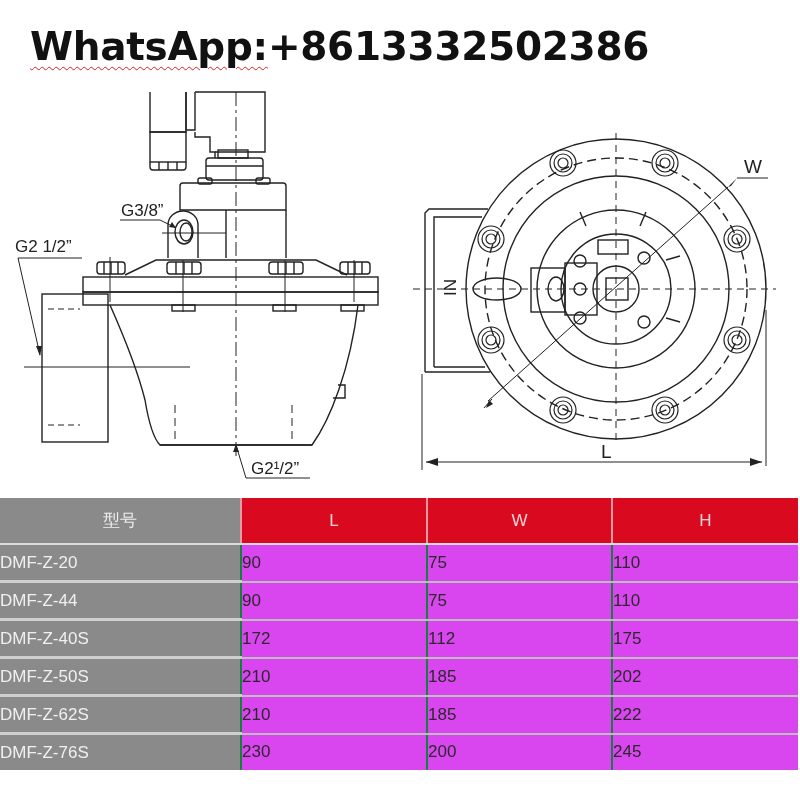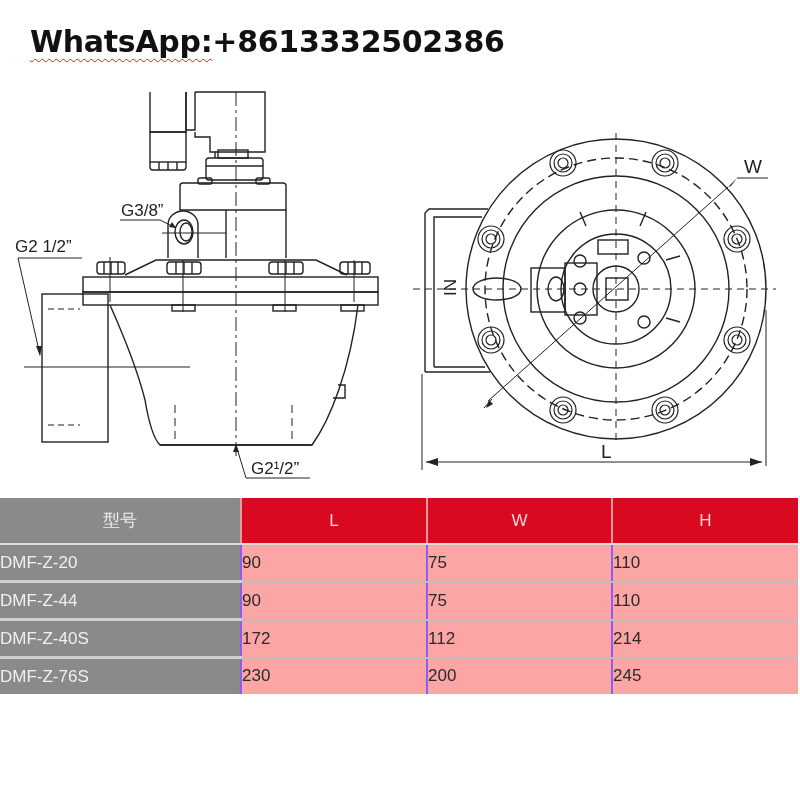--- a/index.html
+++ b/index.html
@@ -2,21 +2,21 @@
 <html><head>
 <meta charset="utf-8">
 <style>
   html, body { margin: 0; padding: 0; }
   body {
     width: 800px; height: 800px; background: #ffffff; position: relative; overflow: hidden;
     font-family: "Liberation Sans", sans-serif;
   }
   .contact {
     position: absolute; left: 30px; top: 24px;
-    font-family: "DejaVu Sans", sans-serif; font-weight: bold; font-size: 30px; color: #111;
+    font-family: "DejaVu Sans", sans-serif; font-weight: bold; font-size: 39px; color: #111;
     letter-spacing: -0.3px;
   }
   .contact .label {
     text-decoration: underline wavy #e02020; text-decoration-thickness: 1px; text-underline-offset: 6px;
   }
   .drawing { position: absolute; left: 0; top: 80px; width: 800px; height: 410px; }
   .drawing svg { width: 800px; height: 410px; display: block; }
   .dim-text { font-family: "Liberation Sans", sans-serif; font-size: 17px; fill: #222; }
   table.spec {
     position: absolute; left: 0; top: 498px; width: 798px;
@@ -25,22 +25,22 @@
   table.spec th, table.spec td {
     font-family: "Liberation Sans", sans-serif; font-weight: normal;
     padding: 0; font-size: 17px;
   }
   table.spec th {
     height: 45px; background: #d9091f; color: #f4d4d4;
     border-left: 2px solid #e99aa3; border-bottom: 2px solid #dcdcdc;
   }
   table.spec th.model-head { background: #8a8a8a; color: #eeeeee; border-left: none; }
   table.spec td {
-    height: 35px; background: #fca5a5; color: #2a2a2a;
-    border-left: 2px solid #8b5cf6; border-bottom: 2px solid #bdbdbd;
+    height: 35px; background: #d946ef; color: #2a2a2a;
+    border-left: 2px solid #15803d; border-bottom: 2px solid #bdbdbd;
   }
   table.spec td.model {
     background: #8a8a8a; color: #f0f0f0; border-left: none; border-bottom: 3px solid #cfcfcf;
   }
   table.spec tr:last-child td { border-bottom: none; }
   col.c1 { width: 241px; } col.c2 { width: 186px; } col.c3 { width: 185px; } col.c4 { width: 186px; }
 </style>
 </head>
 <body>
 
@@ -259,21 +259,33 @@
     <tr>
       <td class="model">DMF-Z-44</td>
       <td>90</td>
       <td>75</td>
       <td>110</td>
     </tr>
     <tr>
       <td class="model">DMF-Z-40S</td>
       <td>172</td>
       <td>112</td>
-      <td>214</td>
+      <td>175</td>
+    </tr>
+    <tr>
+      <td class="model">DMF-Z-50S</td>
+      <td>210</td>
+      <td>185</td>
+      <td>202</td>
+    </tr>
+    <tr>
+      <td class="model">DMF-Z-62S</td>
+      <td>210</td>
+      <td>185</td>
+      <td>222</td>
     </tr>
     <tr>
       <td class="model">DMF-Z-76S</td>
       <td>230</td>
       <td>200</td>
       <td>245</td>
     </tr>
   </tbody>
 </table>
 

